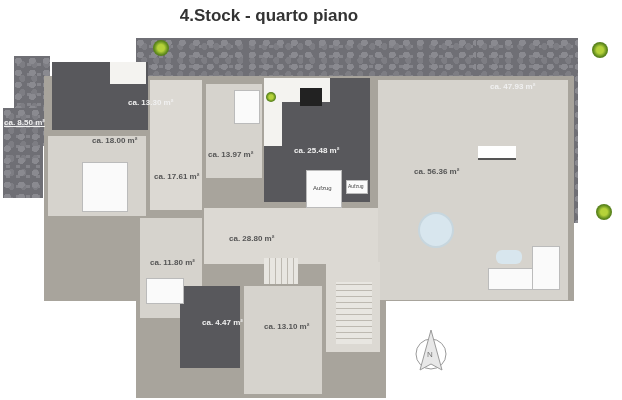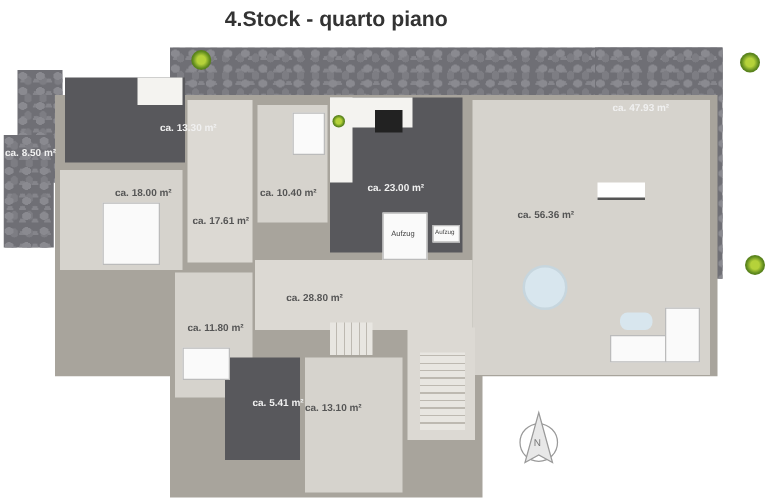--- a/index.html
+++ b/index.html
@@ -73,31 +73,31 @@
   <div class="abs" style="left:496px;top:250px;width:26px;height:14px;border-radius:6px;background:#d8e6ee;"></div>
   <div class="abs" style="left:478px;top:146px;width:38px;height:12px;background:#fff;border-bottom:2px solid #555;"></div>
   <div class="abs" style="left:300px;top:88px;width:22px;height:18px;background:#222;"></div>
 
   <div class="plant" style="left:153px;top:40px;"></div>
   <div class="plant" style="left:592px;top:42px;"></div>
   <div class="plant" style="left:596px;top:204px;"></div>
   <div class="plant" style="left:266px;top:92px;width:10px;height:10px;"></div>
 
   <span class="label light" style="left:490px;top:82px;">ca. 47.93 m²</span>
-  <span class="label light" style="left:4px;top:118px;">ca. 8.50 m²</span>
+  <span class="label light" style="left:4px;top:118px;text-decoration:underline;">ca. 8.50 m²</span>
   <span class="label light" style="left:80px;top:98px;padding-left:48px;">ca. 13.30 m²</span>
-  <span class="label" style="left:92px;top:150px;text-align:right;">ca. 18.00 m²</span>
+  <span class="label" style="left:92px;top:136px;text-align:right;">ca. 18.00 m²</span>
   <span class="label" style="left:154px;top:172px;">ca. 17.61 m²</span>
-  <span class="label" style="left:208px;top:150px;">ca. 10.40 m²</span>
-  <span class="label light" style="left:294px;top:146px;">ca. 23.00 m²</span>
+  <span class="label" style="left:208px;top:150px;">ca. 13.97 m²</span>
+  <span class="label light" style="left:294px;top:146px;">ca. 25.48 m²</span>
   <span class="label" style="left:414px;top:167px;">ca. 56.36 m²</span>
   <span class="label" style="left:229px;top:234px;">ca. 28.80 m²</span>
   <span class="label" style="left:150px;top:258px;text-align:center;">ca. 11.80 m²</span>
-  <span class="label light" style="left:202px;top:318px;">ca. 5.41 m²</span>
-  <span class="label" style="left:244px;top:322px;text-align:center;">ca. 13.10 m²</span>
+  <span class="label light" style="left:202px;top:318px;">ca. 4.47 m²</span>
+  <span class="label" style="left:264px;top:322px;text-align:center;">ca. 13.10 m²</span>
 
   <div style="position:absolute;left:414px;top:328px;width:34px;height:46px;">
     <svg width="34" height="46" viewBox="0 0 34 46">
       <circle cx="17" cy="26" r="15" fill="none" stroke="#9a9a9a" stroke-width="1"></circle>
       <polygon points="17,2 28,42 17,36 6,42" fill="#e8e8e8" stroke="#9a9a9a" stroke-width="1"></polygon>
     </svg>
     <span style="position:absolute;left:13px;top:22px;font-size:8px;color:#777;">N</span>
   </div>
 </div>
 

